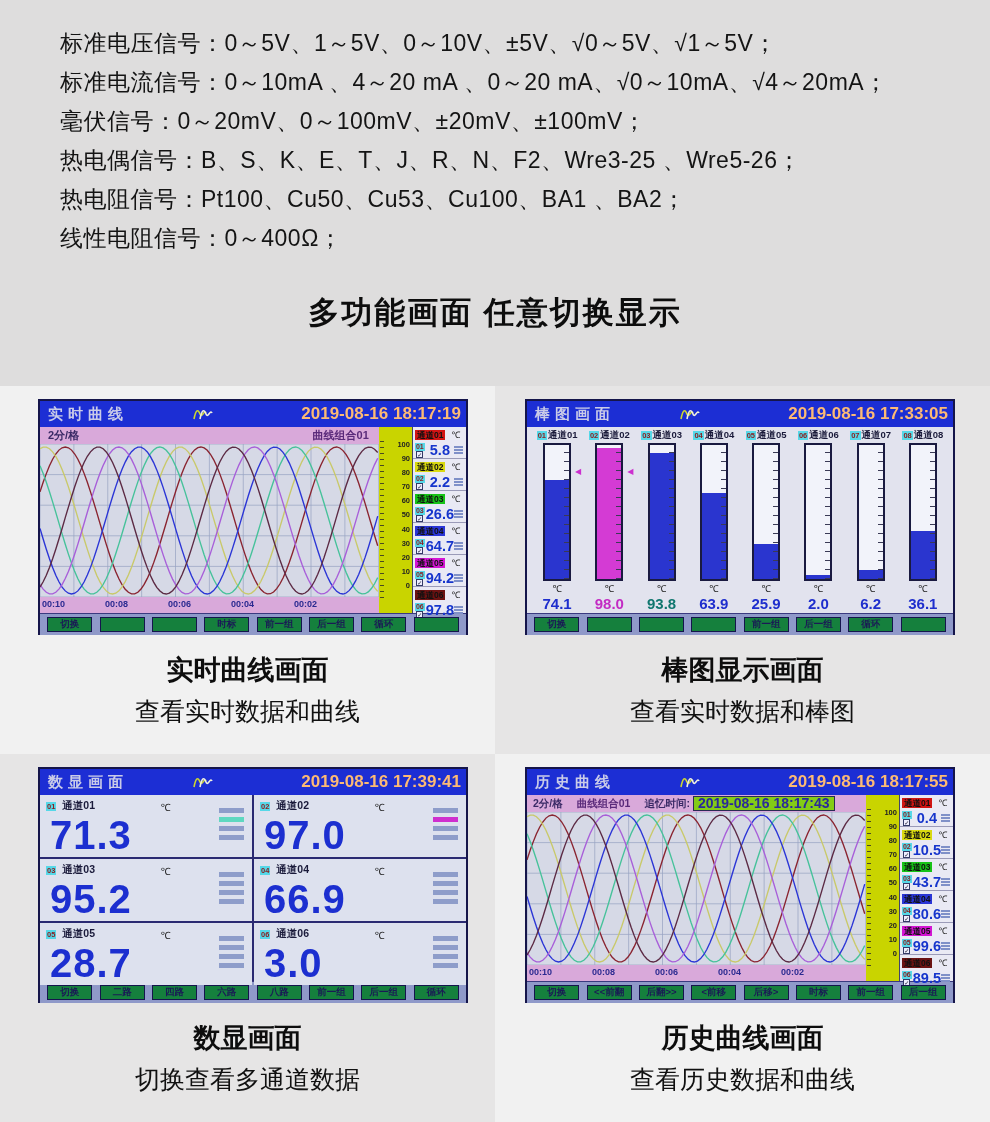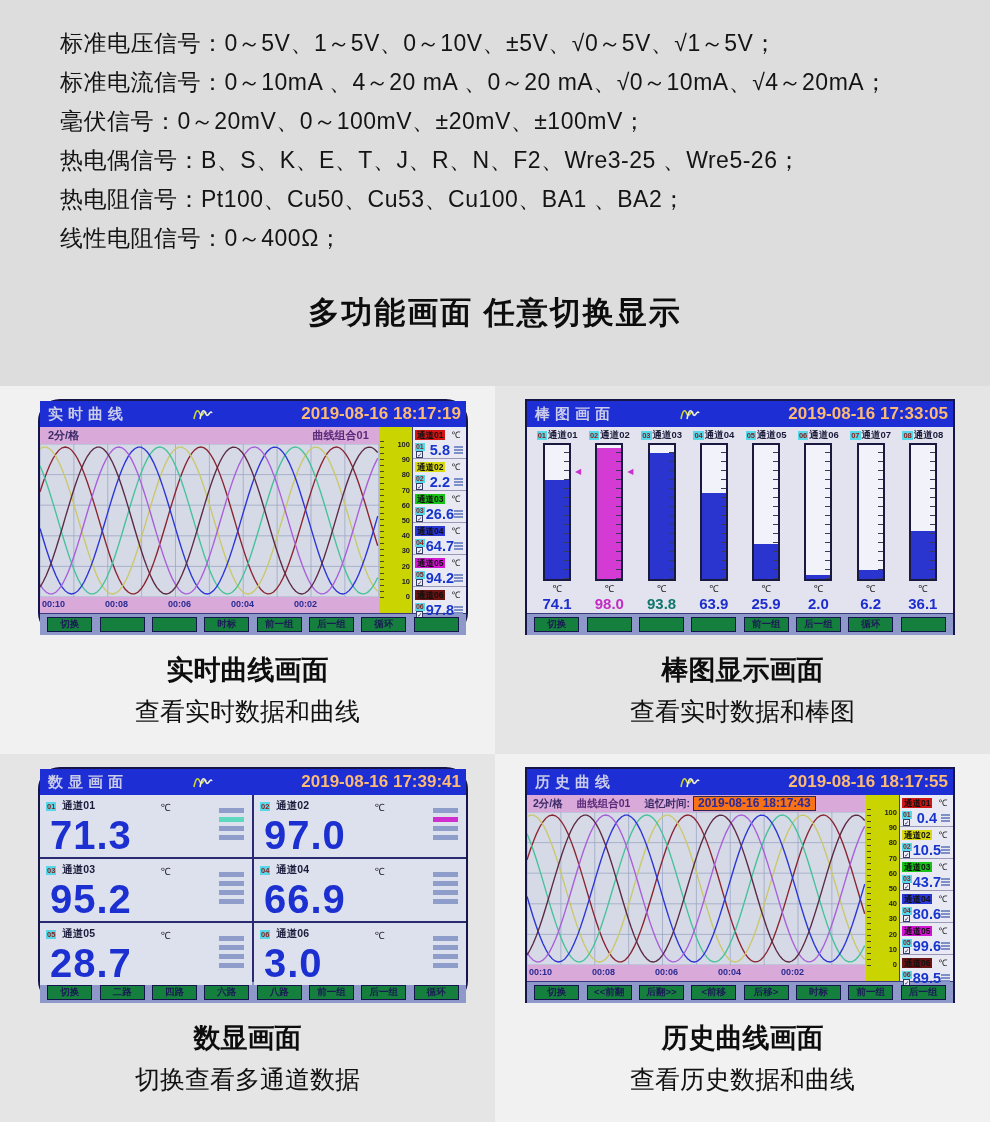--- a/index.html
+++ b/index.html
@@ -12,21 +12,21 @@
   .specs { padding:24px 0 0 60px; }
   .spec { font-size:23px; line-height:39px; letter-spacing:0.5px; color:#141414; }
   .main-title { margin-top:34px; text-align:center; font-size:31px; font-weight:bold; letter-spacing:2px; color:#0d0d0d; }
 
   
   .grid { margin-top:52px; display:grid; grid-template-columns:495px 495px; grid-template-rows:368px 369px; }
   .q-a { background:#f1f1f1; }
   .q-b { background:#e6e5e5; }
   .quad { padding-top:13px; }
   .screen { width:430px; height:236px; border:2px solid #15154a; background:#e4e4ef; }
-  .ml-l { margin-left:38px;border-radius:22px; }
+  .ml-l { margin-left:38px; }
   .ml-r { margin-left:30px; }
 
   .cap { text-align:center; font-size:27px; font-weight:bold; margin-top:17px; color:#0d0d0d; }
   .subcap { text-align:center; font-size:25px; margin-top:7px; color:#111; }
 
   
   .titlebar { height:26px; background:#1c2ed4; display:flex; align-items:center; position:relative; }
   .titlebar .t { color:#c9cbe8; font-weight:bold; font-size:15px; letter-spacing:5px; margin-left:8px; white-space:nowrap; }
   .titlebar .logo { position:absolute; left:152px; top:6px; }
   .titlebar .ts { margin-left:auto; margin-right:5px; color:#fdba74; font-weight:bold; font-size:17px; }
@@ -38,26 +38,26 @@
   
   .curve-body { display:flex; height:186px; }
   .chart-col { width:380px; display:flex; flex-direction:column; }
   .strip { height:17px; background:#d9a9da; display:flex; align-items:center; font-size:11px; font-weight:bold; }
   .strip .sl { margin-left:8px; color:#3a2a66; }
   .strip .gl { margin-left:auto; margin-right:10px; color:#5a2a7a; }
   .strip.hist { font-size:10.5px; }
   .strip.hist .sl { margin-left:6px; }
   .strip.hist .gl { margin-left:14px; margin-right:0; }
   .strip.hist .rl { margin-left:14px; color:#3a2a66; }
-  .recallbox { margin-left:3px; border:1px solid #2a2a55; background:#f97316; color:#2a2a9a; font-size:12px; font-weight:bold; padding:0 4px; line-height:13px; }
+  .recallbox { margin-left:3px; border:1px solid #2a2a55; background:#84cc16; color:#2a2a9a; font-size:14px; font-weight:bold; padding:0 4px; line-height:13px; }
   .chart { flex:1; position:relative; background:#d6d9e6; }
   .chart svg { position:absolute; inset:0; width:100%; height:100%; }
   .xstrip { height:16px; background:#d9a9da; position:relative; }
   .xtick { position:absolute; top:2px; font-size:9px; font-weight:bold; color:#2a2a90; }
-  .yscale { width:37px; background:#c9d400; position:relative; display:flex; flex-direction:column; justify-content:space-between; padding:14px 2px 13px 0; }
+  .yscale { width:37px; background:#c9d400; position:relative; display:flex; flex-direction:column; justify-content:space-between; padding:14px 2px 24px 0; }
   .yscale::before { content:''; position:absolute; left:1px; top:14px; bottom:13px; width:4px;
                     background:repeating-linear-gradient(to bottom,#4a4a20 0 1px,transparent 1px 6px); }
   .ylab { font-size:7.5px; font-weight:bold; color:#222; text-align:right; line-height:7px; }
 
   .chpanel { flex:1; background:#e9e9f4; border-left:1px solid #44446a; display:flex; flex-direction:column; }
   .chrow { flex:1; border-bottom:1px solid #9a9ab8; padding:1px 2px 0 2px; }
   .chrow:last-child { border-bottom:none; }
   .l1 { display:flex; align-items:center; }
   .chip { font-size:8.5px; font-weight:bold; color:#111; padding:0 2px; line-height:10px; white-space:nowrap; }
   .cunit { font-size:9px; color:#222; margin-left:6px; }

